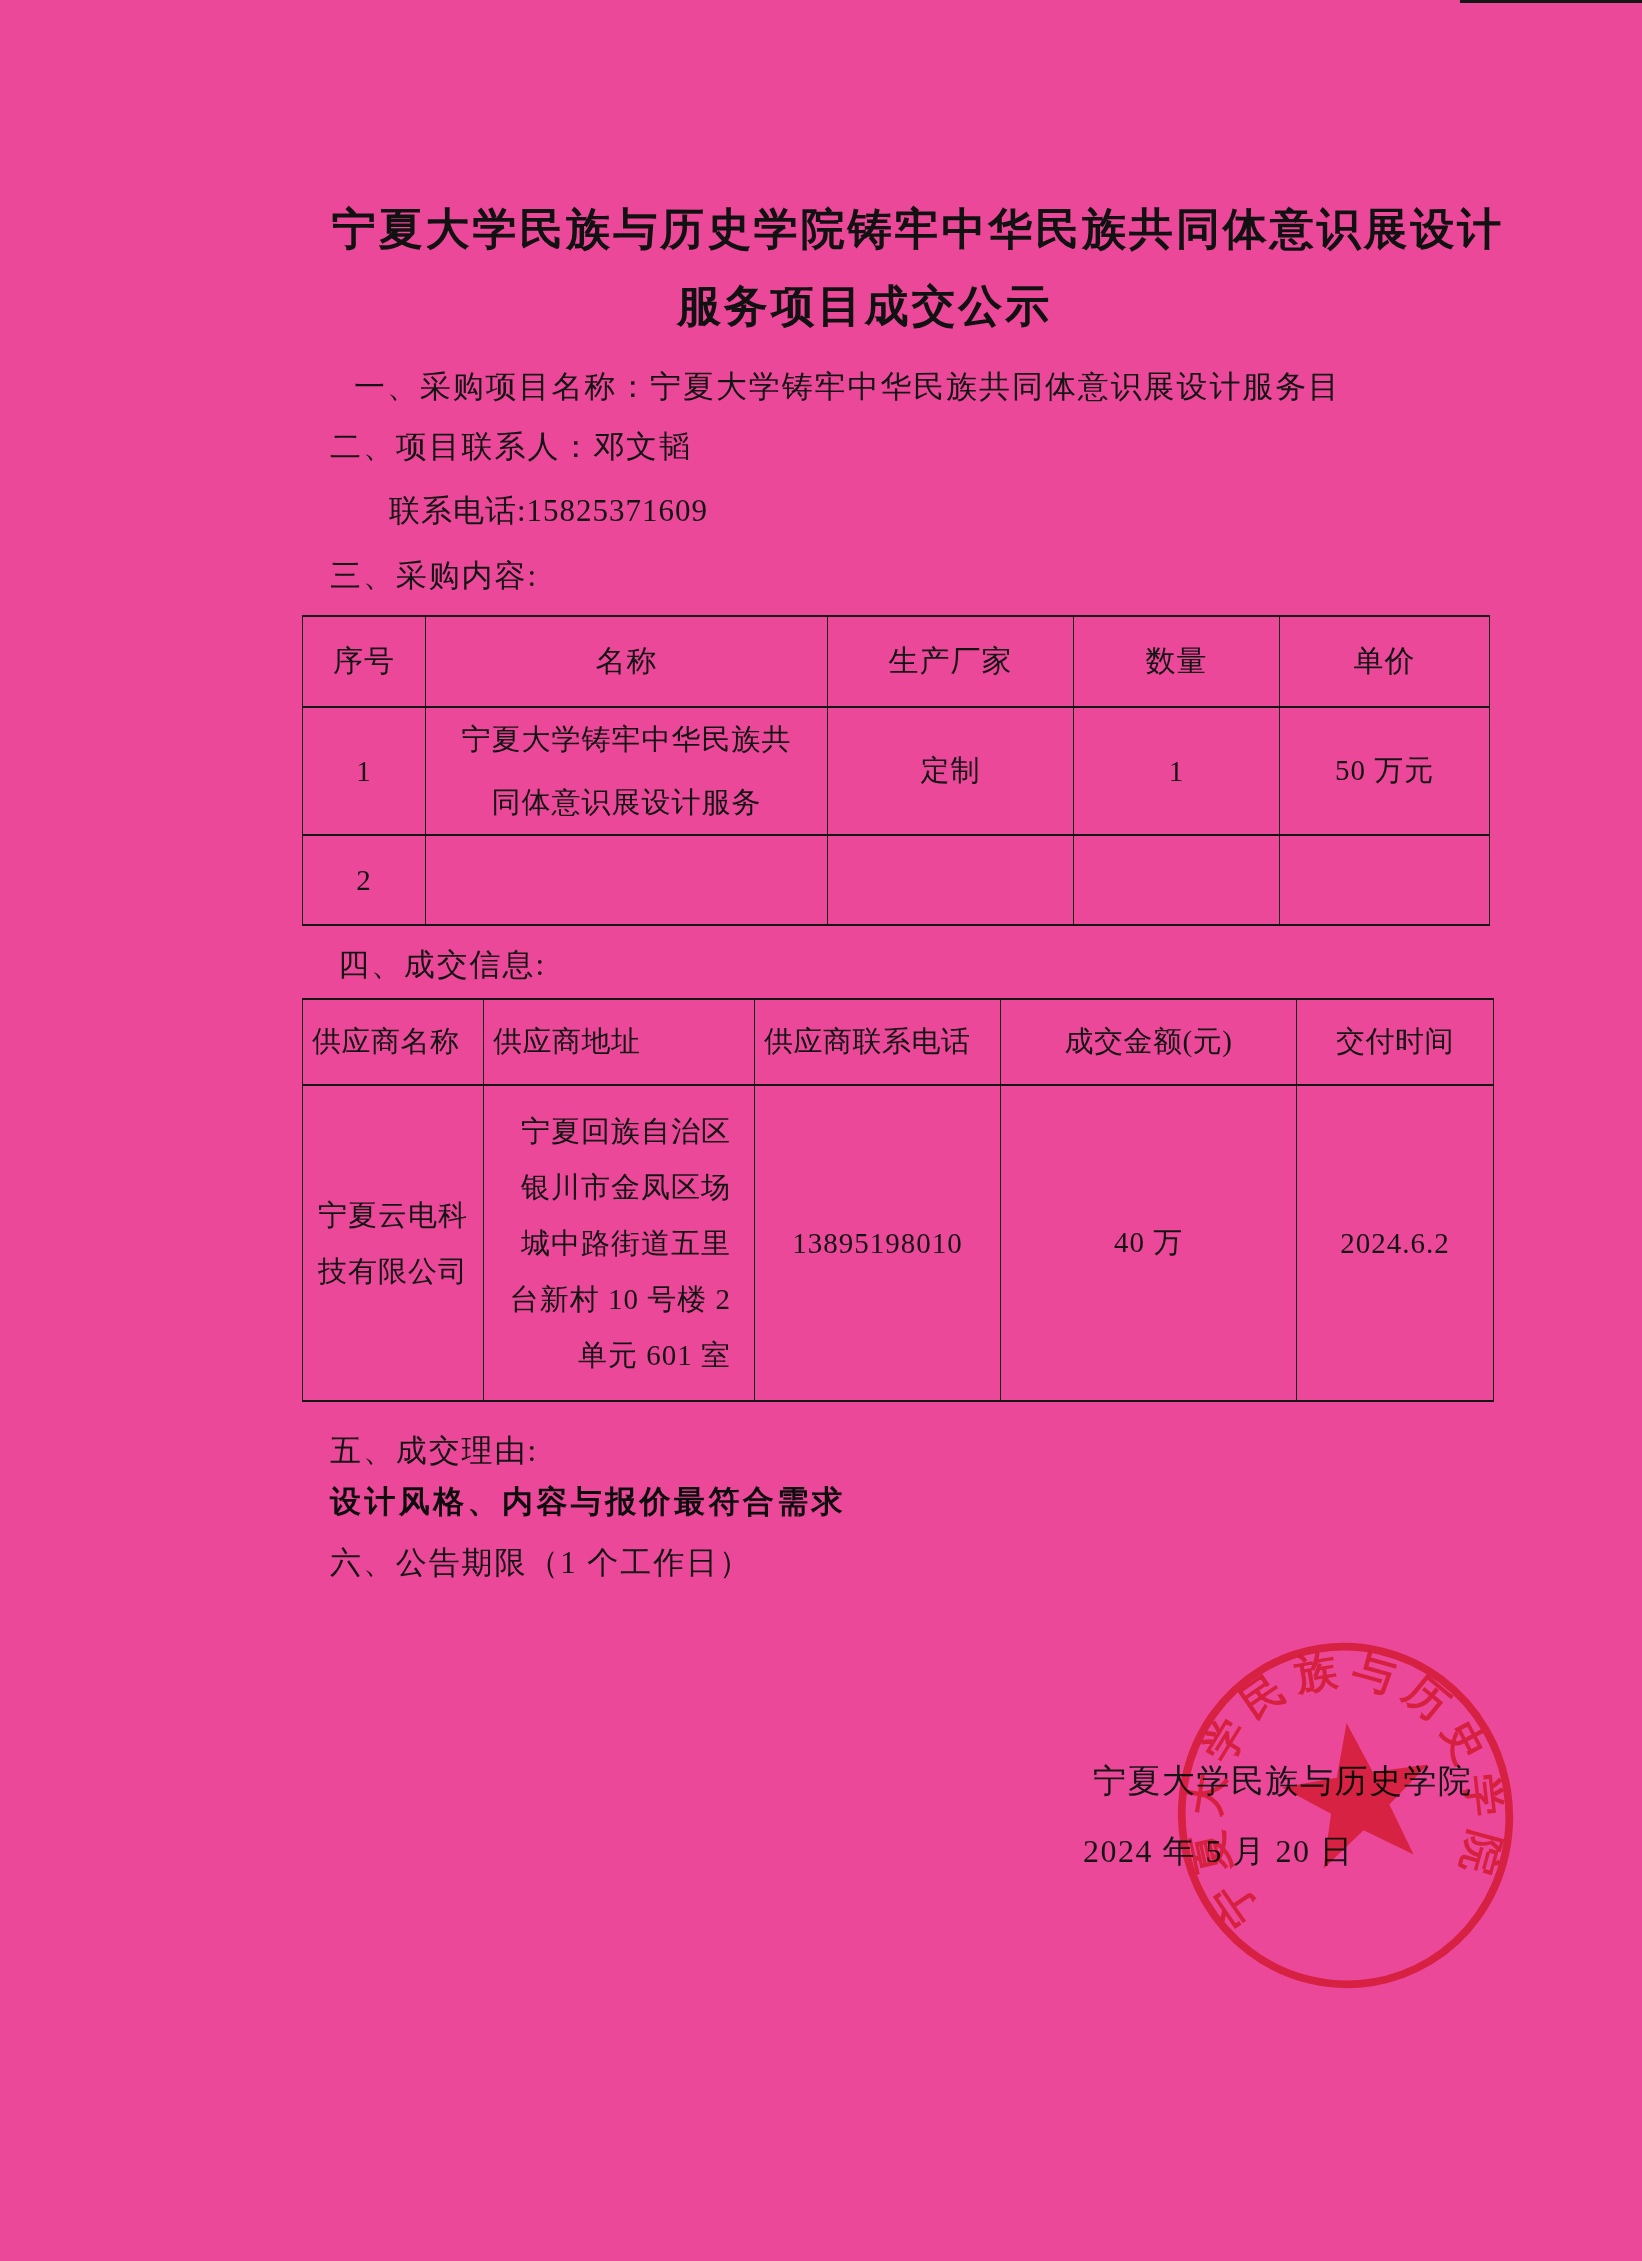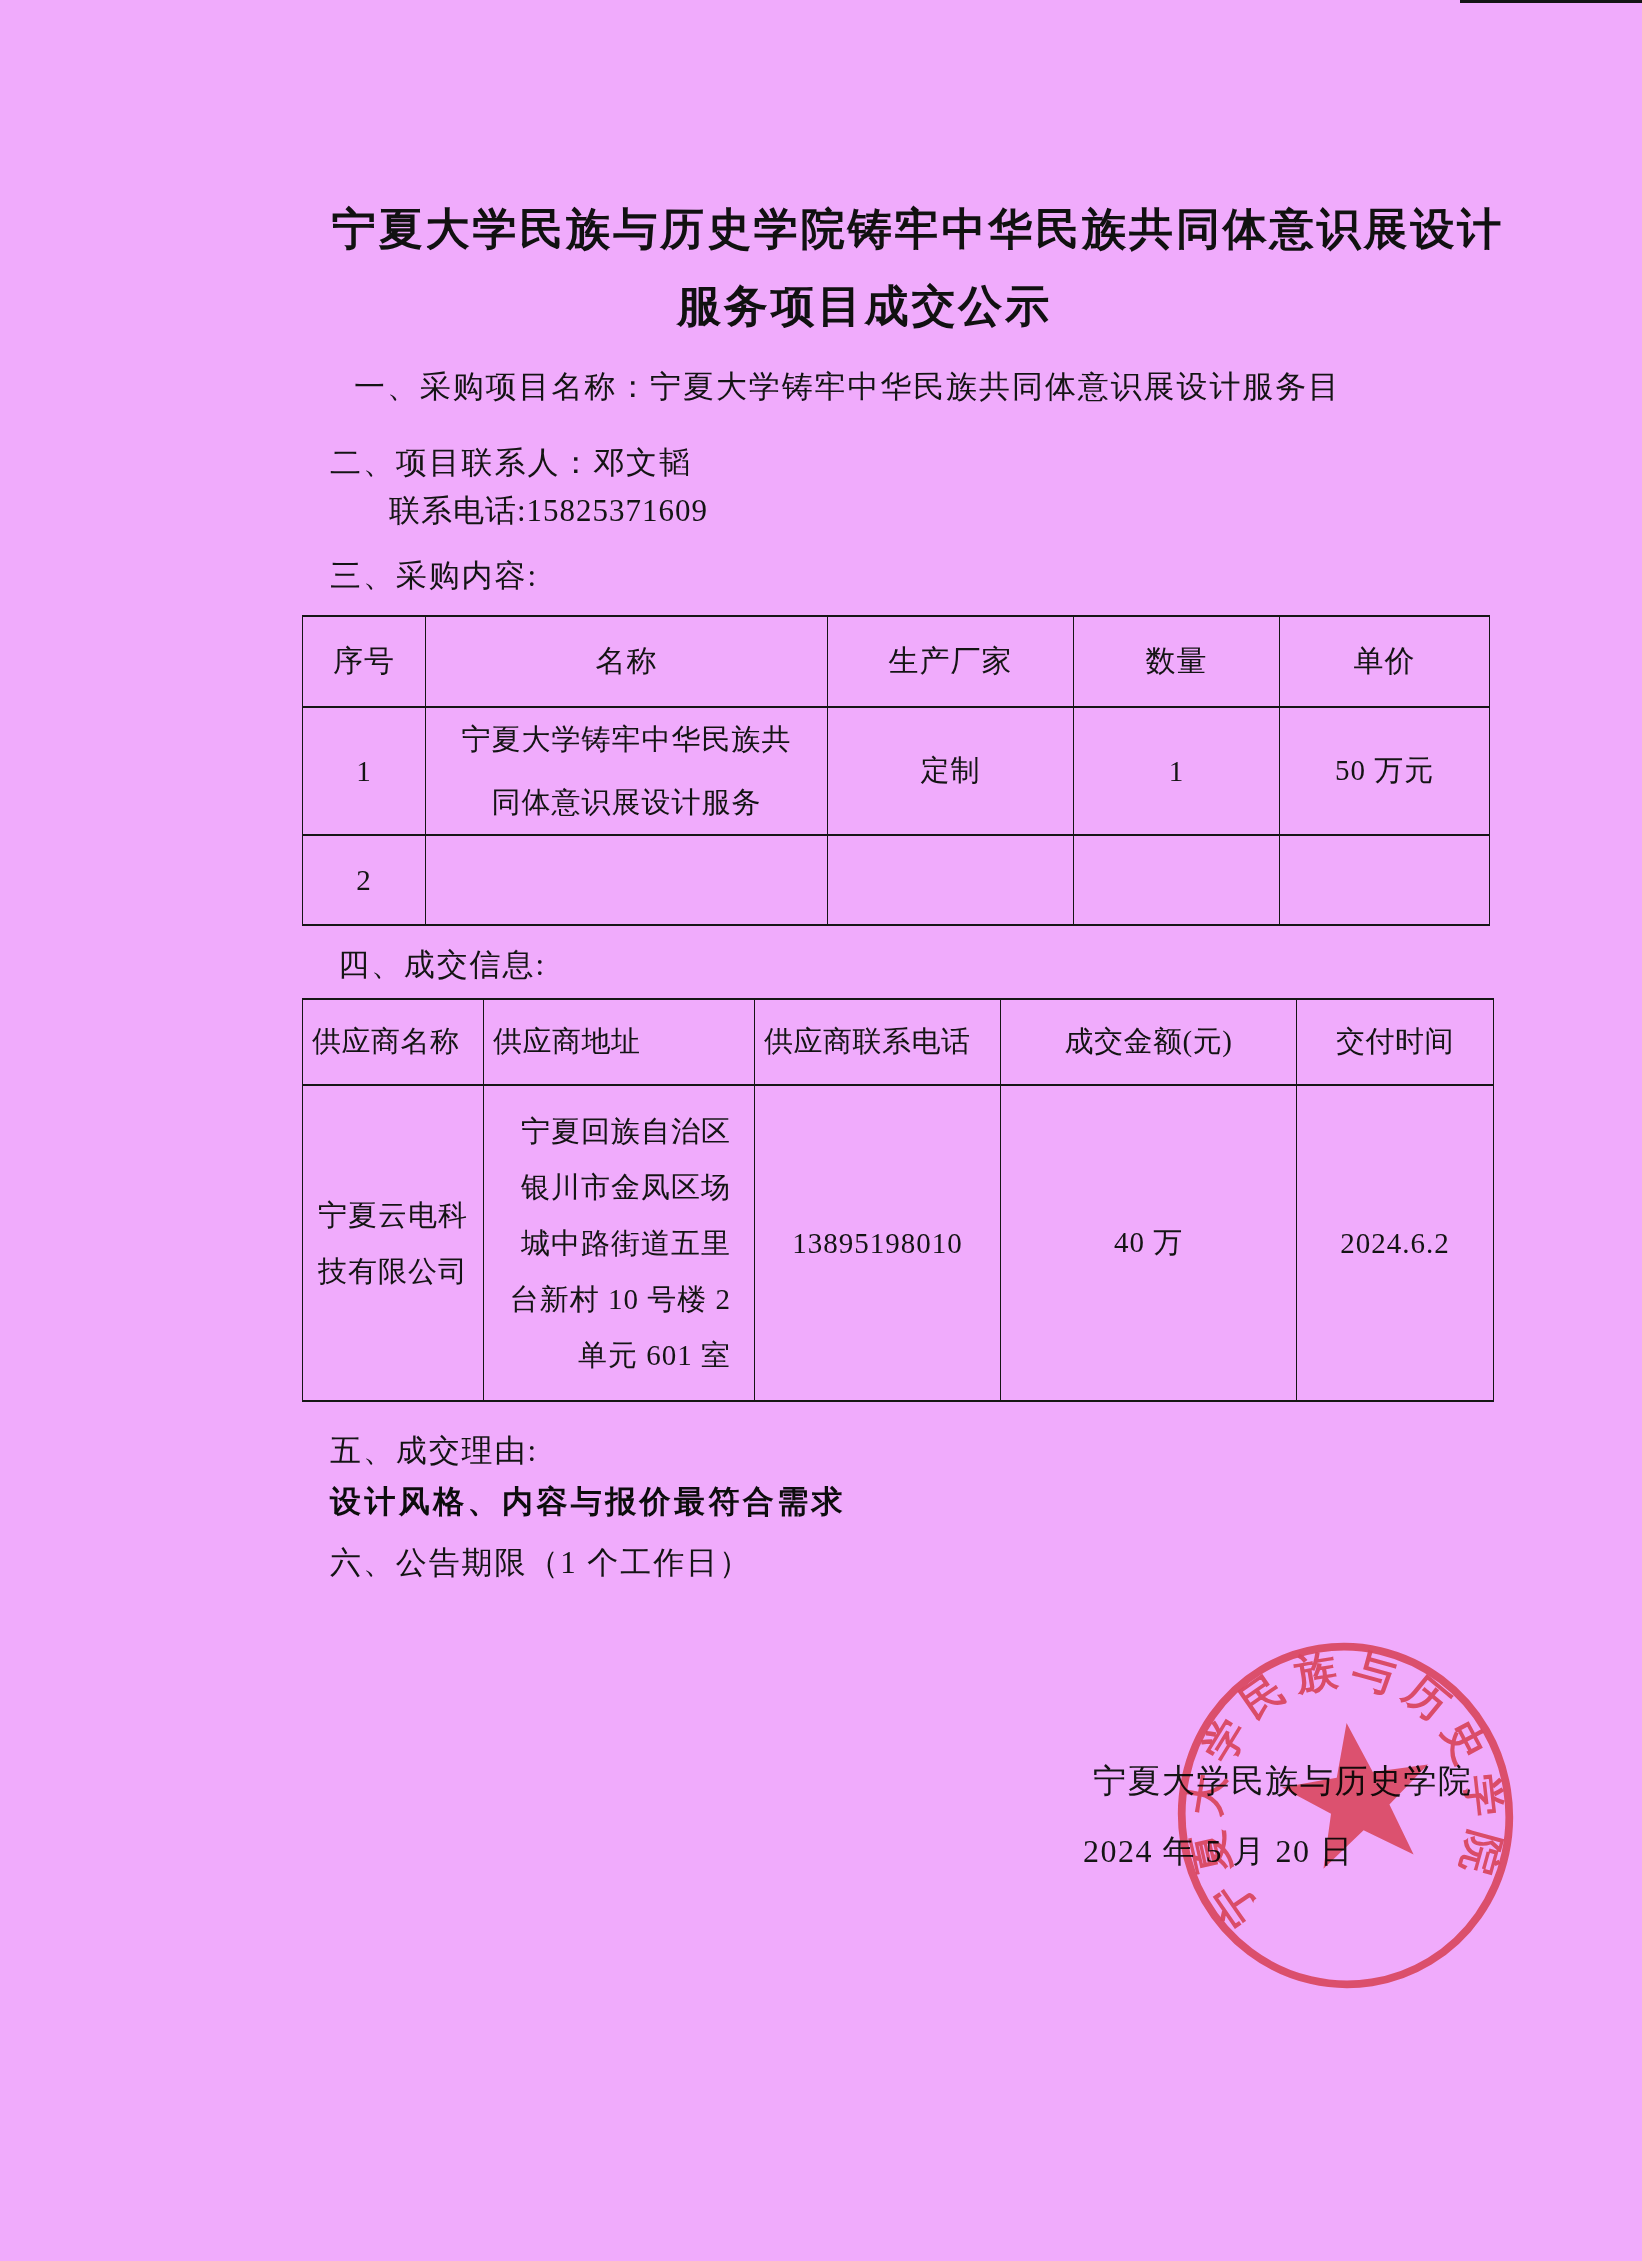--- a/index.html
+++ b/index.html
@@ -1,30 +1,30 @@
 <!DOCTYPE html>
 <html style="font-size:7.8px"><head>
 <meta charset="utf-8">
 <style>
   html,body{margin:0;padding:0;background:#e8e8e8;}
   .page{
     position:relative;
     width:1642px;height:2261px;
-    background:#f0abfc;
+    background:#ec4899;
     font-family:"Liberation Serif","DejaVu Serif",serif;
     color:#1a1a1a;
     overflow:hidden;
   }
   .artifact-topline{position:absolute;left:1460px;top:0;width:182px;height:2.9px;background:#151515;}
   .title-line{position:absolute;text-align:center;font-weight:700;font-size:44px;line-height:78px;letter-spacing:2.9px;color:#111;}
   .title-l1{left:194px;width:1448px;top:191px;}
   .title-l2{left:87px;width:1555px;top:268px;}
   .bodyline{position:absolute;font-size:31px;line-height:45px;letter-spacing:1.9px;white-space:nowrap;color:#141414;}
   .s1{left:330px;top:364px;margin-left:24px;}
-  .s2{left:330px;top:440px;}
+  .s2{left:330px;top:424px;}
   .phone{left:389px;top:488px;letter-spacing:1px;}
   .s3{left:330px;top:553px;}
   .s4{left:338px;top:942px;}
   .s5{left:330px;top:1428px;}
   .s5reason{left:330px;top:1479px;font-weight:700;letter-spacing:3.4px;color:#0d0d0d;}
   .s6{left:330px;top:1540px;}
   table.doc{position:absolute;border-collapse:collapse;table-layout:fixed;background:transparent;}
   table.doc th,table.doc td{
     border:1.5px solid #161616;
     border-top-width:2.9px;border-bottom-width:2.9px;

